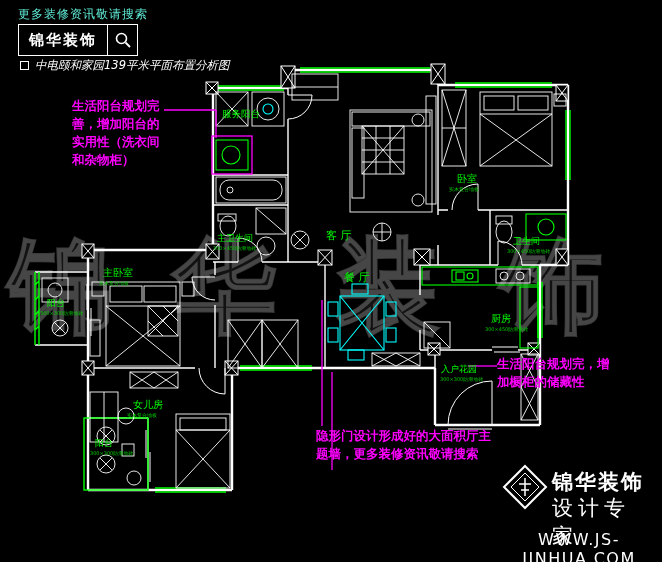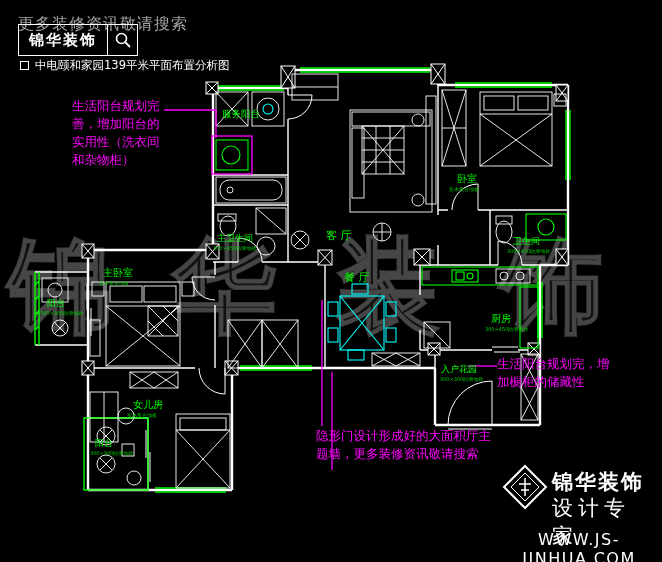--- a/index.html
+++ b/index.html
@@ -1,34 +1,34 @@
 <!DOCTYPE html>
 <html><head>
 <meta charset="utf-8">
 <style>
   html,body{margin:0;padding:0;background:#000;}
   .stage{position:relative;width:662px;height:562px;background:#000;overflow:hidden;
          font-family:"DejaVu Sans",sans-serif;}
   .stage svg.plan{position:absolute;left:0;top:0;z-index:2;}
   
-  .search-hint{position:absolute;left:18px;top:14px;color:#a3a3a3;font-size:16px;letter-spacing:1px;z-index:5;}
+  .search-hint{position:absolute;left:18px;top:6px;color:#5eead4;font-size:12px;letter-spacing:1px;z-index:5;}
   .logo-box{position:absolute;left:18px;top:24px;width:118px;height:30px;border:1px solid #fff;
             display:flex;align-items:stretch;z-index:5;}
   .logo-text{flex:1;display:flex;align-items:center;justify-content:center;color:#fff;
              font-size:15px;font-weight:bold;letter-spacing:2px;font-family:"DejaVu Serif",serif;}
   .logo-search{width:29px;border-left:1px solid #fff;display:flex;align-items:center;justify-content:center;}
   .plan-title{position:absolute;left:20px;top:58px;display:flex;align-items:center;color:#fff;
-              font-size:11.5px;z-index:5;}
+              font-size:11.5px;z-index:5;font-style:italic;}
   .title-bullet{display:inline-block;width:7px;height:7px;border:1px solid #fff;background:#000;margin-right:6px;}
   
   .watermark{position:absolute;left:8px;top:218px;z-index:1;font-size:104px;font-weight:bold;
              letter-spacing:12px;white-space:nowrap;color:rgba(255,255,255,0.07);
              -webkit-text-stroke:1.5px rgba(255,255,255,0.22);pointer-events:none;text-align:right;}
   
-  .anno{position:absolute;color:#ff00ff;font-size:12.5px;font-weight:normal;line-height:1.45;
+  .anno{position:absolute;color:#ff00ff;font-size:12.5px;font-weight:bold;line-height:1.45;
         white-space:pre-line;z-index:6;}
   
   .footer{position:absolute;left:502px;top:462px;width:152px;height:90px;z-index:5;color:#fff;}
   .f-logo{position:absolute;left:0;top:2px;}
   .f-brand{position:absolute;left:50px;top:6px;font-size:21px;font-weight:bold;letter-spacing:2px;}
   .f-tag{position:absolute;left:50px;top:32px;font-size:21px;font-weight:normal;letter-spacing:5px;}
   .f-url{position:absolute;left:2px;top:68px;font-size:16px;letter-spacing:1.5px;text-align:center;}
 </style>
 </head>
 <body>

